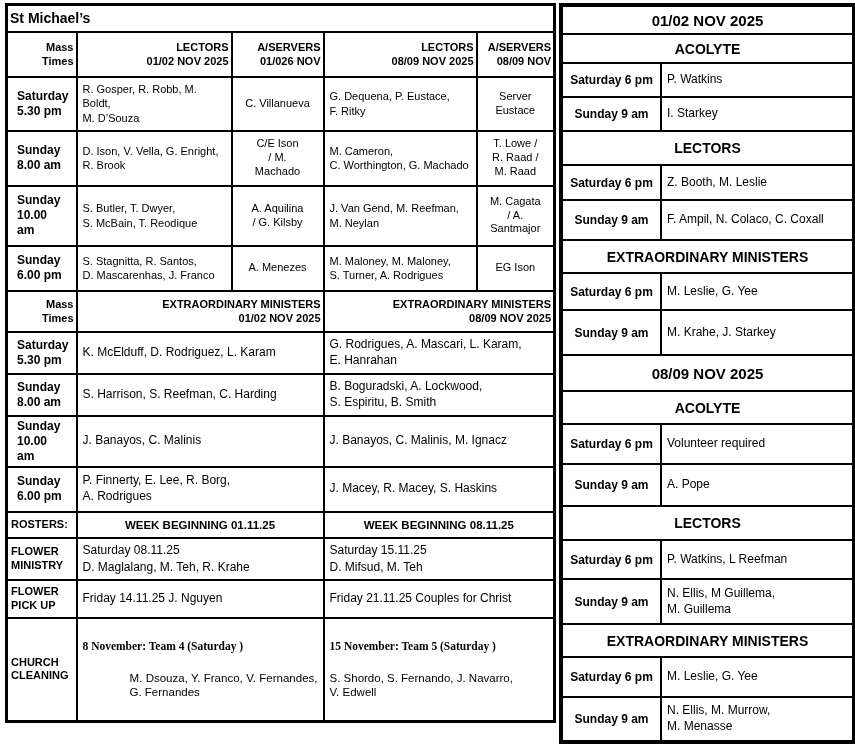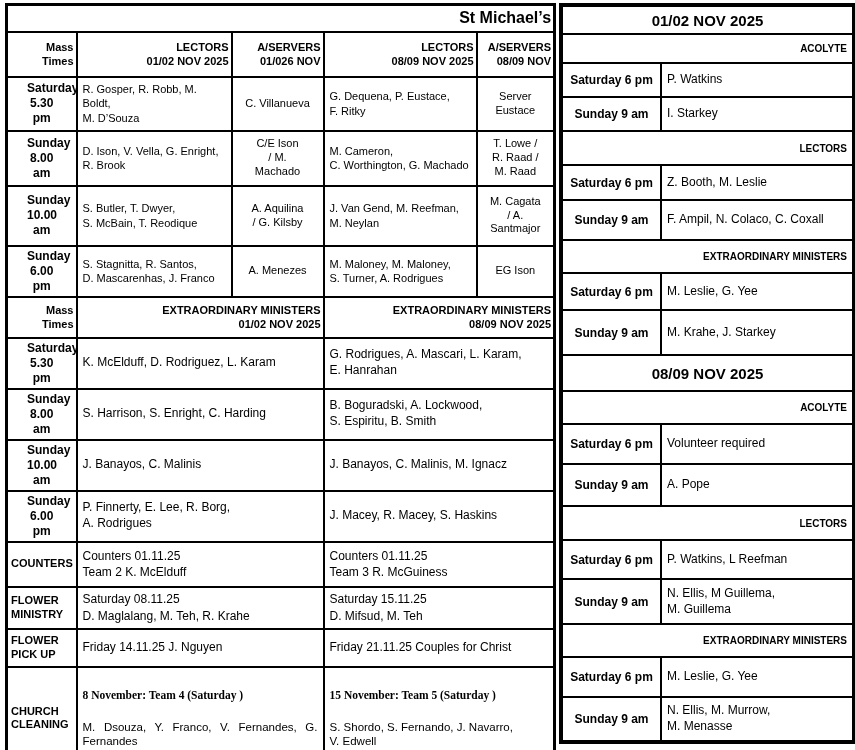--- a/index.html
+++ b/index.html
@@ -4,36 +4,36 @@
 <style>
   html,body{margin:0;padding:0;}
   body{
     width:855px;height:750px;background:#ffffff;color:#000000;
     font-family:"Liberation Sans",sans-serif;position:relative;
   }
   table{border-collapse:collapse;table-layout:fixed;position:absolute;background:#fff;}
   td{border:2px solid #000;padding:2px 5px;vertical-align:middle;white-space:pre-line;overflow:hidden;box-sizing:border-box;}
   
   .lt{left:5px;top:3px;width:549px;border:3px solid #000;}
-  .lt .title-cell{font-weight:bold;font-size:16px;text-align:right;padding:2px;}
+  .lt .title-cell{font-weight:bold;font-size:14px;text-align:left;padding:2px;}
   .lt .hdr td{font-weight:bold;font-size:11px;text-align:right;line-height:1.3;padding:2px;}
-  .lt .time{font-weight:bold;font-size:12px;line-height:1.25;padding:2px 19px;text-align:center;}
+  .lt .time{font-weight:bold;font-size:12px;line-height:1.25;padding:2px 9px;}
   .lt .names{font-size:11px;line-height:1.3;}
   .lt .ctr{font-size:11px;text-align:center;line-height:1.25;padding:2px;}
   .lt .em-names{font-size:12px;line-height:1.3;}
   .lt .rlabel{font-weight:bold;font-size:11px;line-height:1.2;padding:2px 3px;}
   .lt .week{font-weight:bold;font-size:11.5px;text-align:center;}
   .lt .min-cell{font-size:12px;line-height:1.35;}
   .clean-title{font-weight:bold;font-size:11.5px;line-height:1.25;font-family:Liberation Serif, serif;}
   .clean-names{font-size:11.5px;line-height:1.25;}
-  .just{text-align:justify;}
+  .just{text-align:justify;margin-left:47px;}
   
   .rt{left:559px;top:3px;width:293px;border:4px solid #000;}
   .rt .date td{font-weight:bold;font-size:15px;text-align:center;}
-  .rt .sec td{font-weight:bold;font-size:10px;text-align:right;}
+  .rt .sec td{font-weight:bold;font-size:14px;text-align:center;}
   .rt .rtime{font-weight:bold;font-size:12px;text-align:center;padding:2px;}
   .rt .rnames{font-size:12px;line-height:1.3;}
 </style>
 </head>
 <body>
 
 <table class="lt">
   <colgroup>
     <col style="width:70px">
       <col style="width:155px">
@@ -116,43 +116,41 @@
   <tr style="height:42px">
     <td class="time">Saturday
 5.30 pm</td>
     <td colspan="2" class="em-names">K. McElduff, D. Rodriguez, L. Karam</td>
     <td colspan="2" class="em-names">G. Rodrigues, A. Mascari, L. Karam,
 E. Hanrahan</td>
   </tr>
   <tr style="height:42px">
     <td class="time">Sunday
 8.00 am</td>
-    <td colspan="2" class="em-names">S. Harrison, S. Enright, C. Harding</td>
+    <td colspan="2" class="em-names">S. Harrison, S. Reefman, C. Harding</td>
     <td colspan="2" class="em-names">B. Boguradski, A. Lockwood,
 S. Espiritu, B. Smith</td>
   </tr>
   <tr style="height:41px">
     <td class="time">Sunday
 10.00 am</td>
     <td colspan="2" class="em-names">J. Banayos, C. Malinis</td>
     <td colspan="2" class="em-names">J. Banayos, C. Malinis, M. Ignacz</td>
   </tr>
   <tr style="height:45px">
     <td class="time">Sunday
 6.00 pm</td>
     <td colspan="2" class="em-names">P. Finnerty, E. Lee, R. Borg,
 A. Rodrigues</td>
     <td colspan="2" class="em-names">J. Macey, R. Macey, S. Haskins</td>
   </tr>
-  <tr style="height:45px">
-    <td class="rlabel">COUNTERS</td>
-    <td colspan="2" class="min-cell">Counters 01.11.25
-Team 2 K. McElduff</td>
-    <td colspan="2" class="min-cell">Counters 01.11.25
-Team 3 R. McGuiness</td>
+  <tr style="height:26px">
+    <td class="rlabel">ROSTERS:</td>
+    <td colspan="2" class="week">WEEK BEGINNING 01.11.25</td>
+    <td colspan="2" class="week">WEEK BEGINNING 08.11.25</td>
   </tr>
   <tr style="height:42px">
     <td class="rlabel">FLOWER
 MINISTRY</td>
     <td colspan="2" class="min-cell">Saturday 08.11.25
 D. Maglalang, M. Teh, R. Krahe</td>
     <td colspan="2" class="min-cell">Saturday 15.11.25
 D. Mifsud, M. Teh</td>
   </tr>
   <tr style="height:38px">

